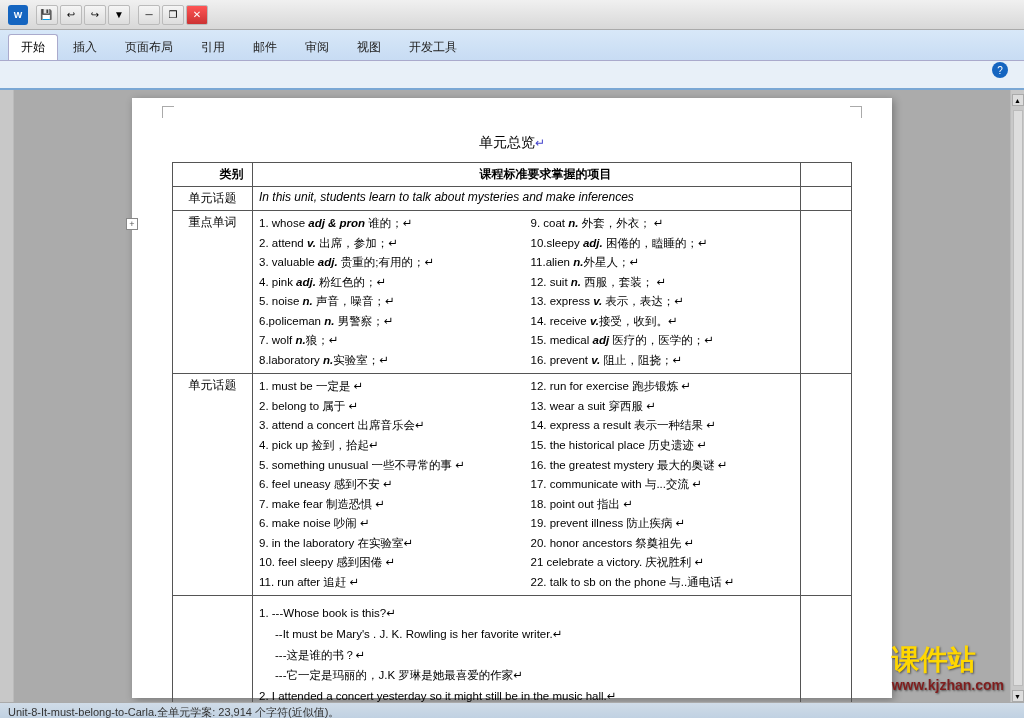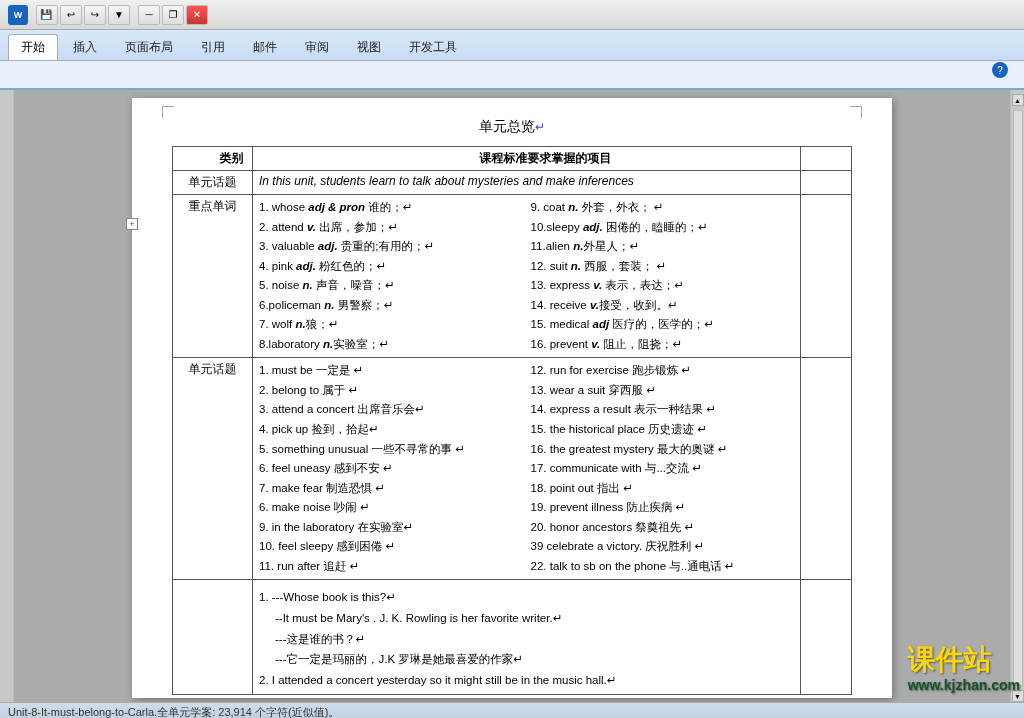--- a/index.html
+++ b/index.html
@@ -133,20 +133,21 @@
       text-align: center;
       font-size: 16px;
       font-weight: bold;
       margin-bottom: 4px;
       font-family: 'Times New Roman', serif;
     }
     .doc-subtitle {
       text-align: center;
       font-size: 14px;
       margin-bottom: 10px;
+      margin-top: 16px;
     }
 
     
     .unit-table {
       width: 100%;
       border-collapse: collapse;
       font-size: 12px;
     }
     .unit-table td, .unit-table th {
       border: 1px solid #555;
@@ -201,35 +202,35 @@
       width: 12px; height: 12px;
       border: 1px solid #888;
       color: #555; font-size: 9px;
       display: flex; align-items: center; justify-content: center;
       background: white; cursor: pointer;
     }
 
     .watermark {
       position: fixed;
       bottom: 25px;
-      right: 4px;
+      right: 20px;
       z-index: 100;
     }
     .watermark-top {
       font-size: 28px;
       font-weight: bold;
       color: #ffd700;
       text-shadow: 1px 1px 2px rgba(0,0,0,0.5);
       font-family: 'SimHei', sans-serif;
       line-height: 1.2;
     }
     .watermark-bottom {
       font-size: 14px;
       font-weight: bold;
-      color: #14532d;
+      color: #7f1d1d;
       text-shadow: 1px 1px 2px rgba(0,0,0,0.5);
       text-align: center;
     }
 
     .sentence-section {
       font-size: 11.5px;
       line-height: 1.8;
       padding-top: 4px;
     }
     .sentence-section .indent { padding-left: 16px; }
@@ -366,21 +367,21 @@
               <div class="two-col-right">
                 <div class="word-item">12. run for exercise 跑步锻炼 ↵</div>
                 <div class="word-item">13. wear a suit 穿西服 ↵</div>
                 <div class="word-item">14. express a result 表示一种结果 ↵</div>
                 <div class="word-item">15. the historical place 历史遗迹 ↵</div>
                 <div class="word-item">16. the greatest mystery 最大的奥谜 ↵</div>
                 <div class="word-item">17. communicate with 与...交流 ↵</div>
                 <div class="word-item">18. point out 指出 ↵</div>
                 <div class="word-item">19. prevent illness 防止疾病 ↵</div>
                 <div class="word-item">20. honor ancestors 祭奠祖先 ↵</div>
-                <div class="word-item">39 celebrate a victory. 庆祝胜利 ↵</div>
+                <div class="word-item">21 celebrate a victory. 庆祝胜利 ↵</div>
                 <div class="word-item">22. talk to sb on the phone 与..通电话 ↵</div>
               </div>
             </div>
           </td>
           <td></td>
         </tr>
 
         <tr>
           <td class="col-category" style="vertical-align:top;padding-top:6px;">
           </td>

